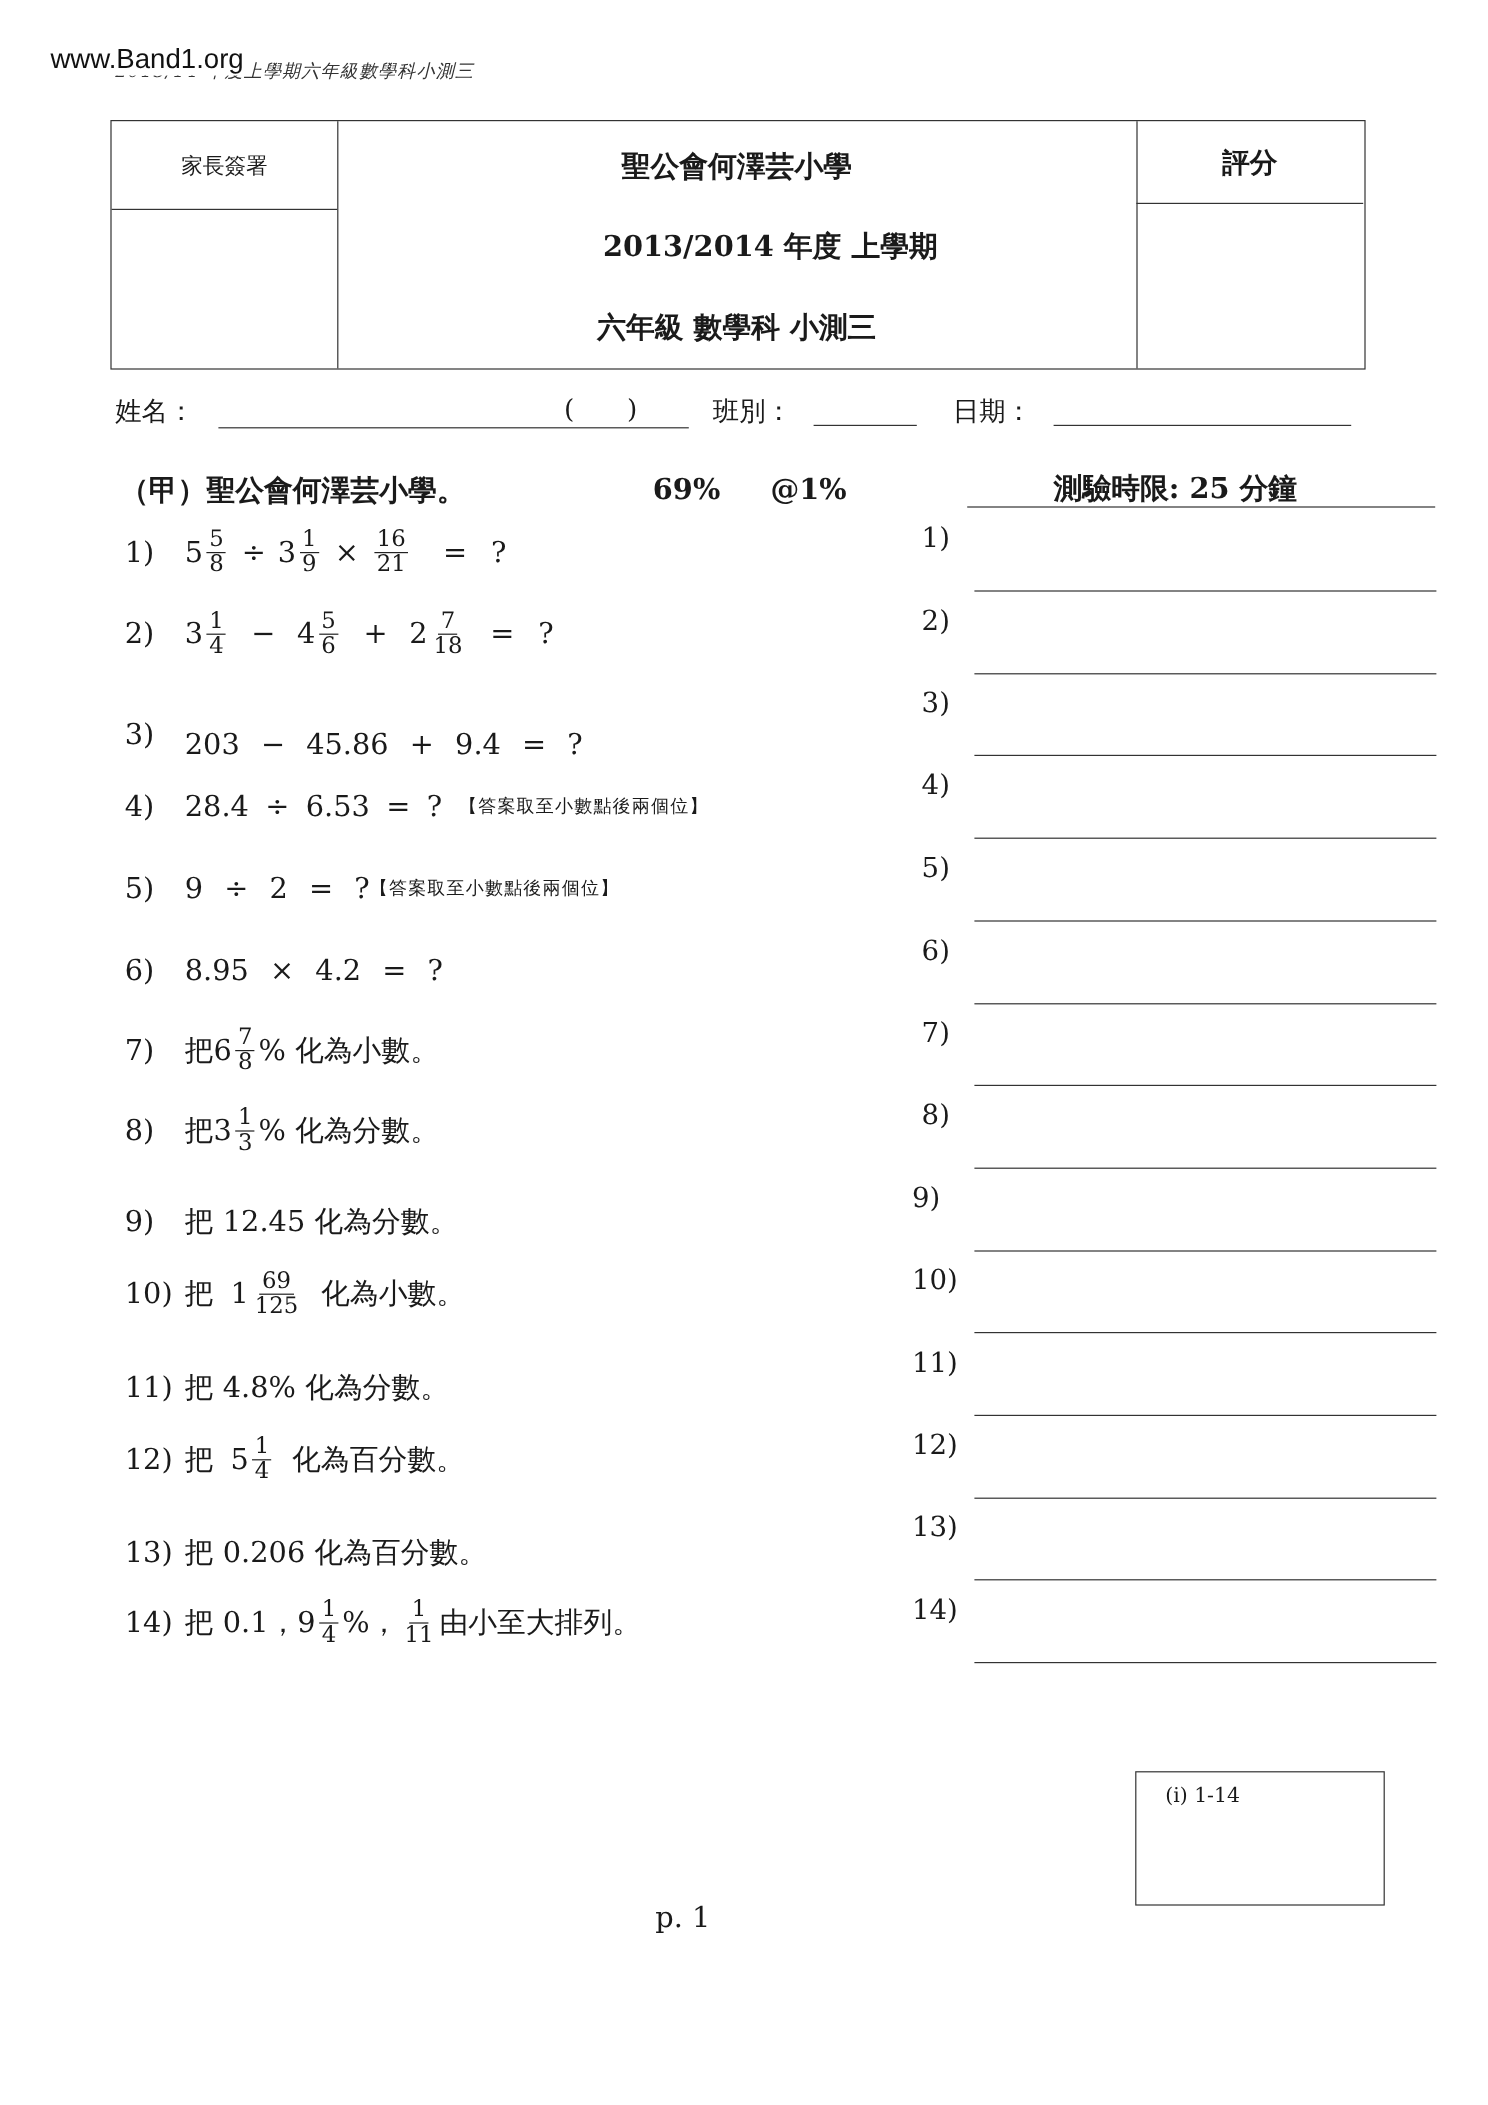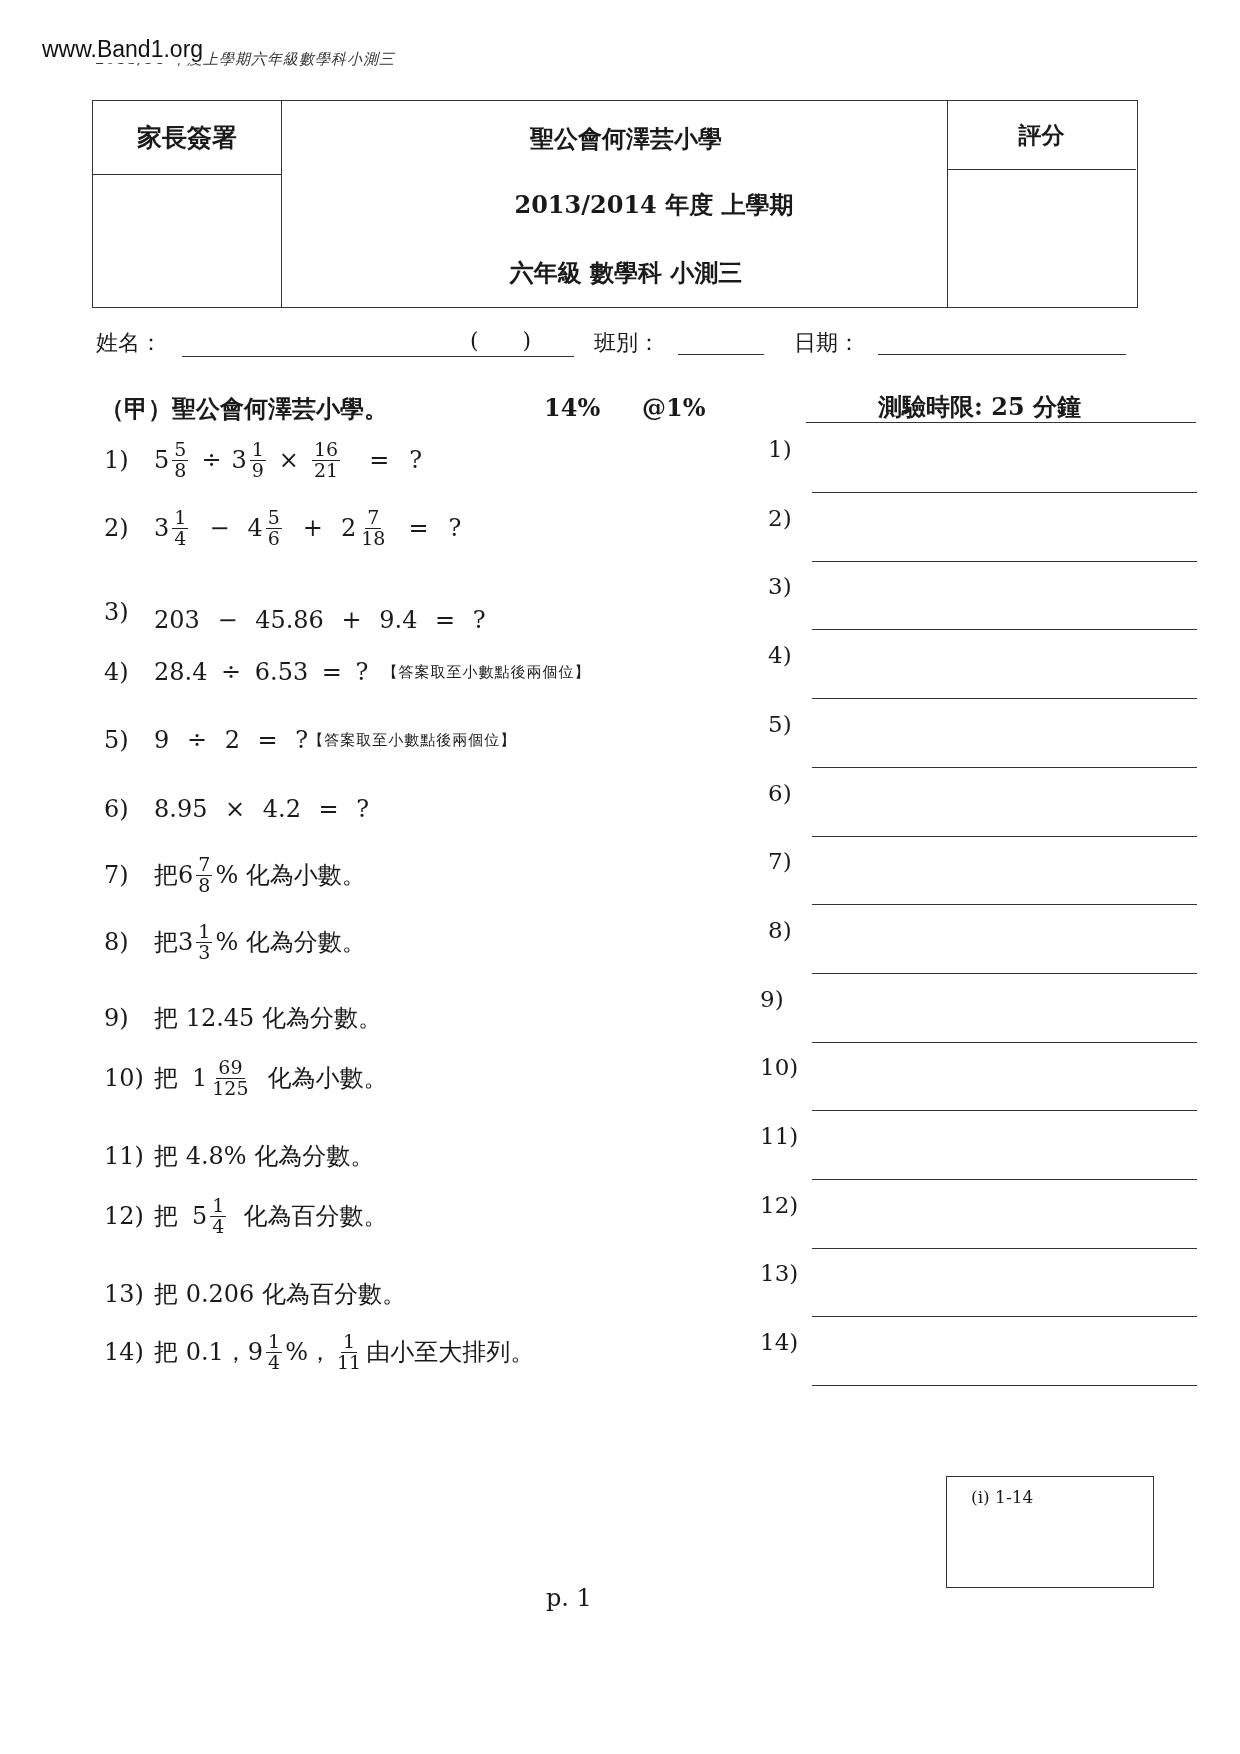--- a/index.html
+++ b/index.html
@@ -4,23 +4,23 @@
 <style>
   html, body { margin:0; padding:0; background:#fff; }
   body { width:1240px; height:1754px; position:relative; overflow:hidden; color:#1a1a1a;
          font-family:"DejaVu Serif", serif; }
   .abs { position:absolute; }
   .wm { left:40px; top:36px; font-family:"Liberation Sans", sans-serif; font-size:23px; color:#111; background:#fff; padding:0 2px; z-index:2; }
   .runhead { left:96px; top:50px; font-size:15px; font-style:italic; color:#333; letter-spacing:1px; }
   
   .hdr { left:92px; top:100px; width:1046px; height:208px; border:1.5px solid #333; box-sizing:border-box; }
   .hdr .col-left { position:absolute; left:0; top:0; width:188px; height:100%; border-right:1.5px solid #333; }
-  .hdr .col-left .cap { height:73px; border-bottom:1.5px solid #333; display:flex; align-items:center; justify-content:center; font-size:25px; font-weight:bold; }
+  .hdr .col-left .cap { height:73px; border-bottom:1.5px solid #333; display:flex; align-items:center; justify-content:center; font-size:18px; font-weight:normal; }
   .hdr .col-mid { position:absolute; left:188px; top:0; width:666px; height:100%; border-right:1.5px solid #333; text-align:center; font-weight:bold; font-size:24px; }
-  .hdr .col-mid div { position:absolute; left:12px; width:100%; }
+  .hdr .col-mid div { position:absolute; left:0; width:100%; }
   .hdr .col-right { position:absolute; left:854px; top:0; width:189px; height:100%; }
   .hdr .col-right .cap { height:68px; border-bottom:1.5px solid #333; display:flex; align-items:center; justify-content:center; font-size:23px; font-weight:bold; }
   
   .info { top:328px; font-size:22px; }
   .uline { position:absolute; border-bottom:1.5px solid #333; height:0; }
   
   .section { left:100px; top:393px; font-size:24px; font-weight:bold; }
   .pct { top:393px; font-size:24px; font-weight:bold; }
   .timelimit { left:878px; top:391px; font-size:24px; font-weight:bold; }
   .ansline { position:absolute; left:812px; width:385px; border-bottom:1.5px solid #333; }
@@ -62,21 +62,21 @@
 
 <div class="abs info" style="left:96px;">姓名：</div>
 <div class="uline" style="left:182px; top:356px; width:392px;"></div>
 <div class="abs info" style="left:470px; top:326px;">(　　)</div>
 <div class="abs info" style="left:594px;">班別：</div>
 <div class="uline" style="left:678px; top:354px; width:86px;"></div>
 <div class="abs info" style="left:794px;">日期：</div>
 <div class="uline" style="left:878px; top:354px; width:248px;"></div>
 
 <div class="abs section">（甲）聖公會何澤芸小學。</div>
-<div class="abs pct" style="left:544px;">14%</div>
+<div class="abs pct" style="left:544px;">69%</div>
 <div class="abs pct" style="left:642px;">@1%</div>
 <div class="abs timelimit">測驗時限: 25 分鐘</div>
 <div class="ansline" style="top:422px; left:806px; width:390px;"></div>
 
 <div class="q" style="top:440px;">
   <span class="lbl">1)</span>
   <span class="mixed">
       <span>5</span>
       <span class="frac">
         <span class="n">5</span>

